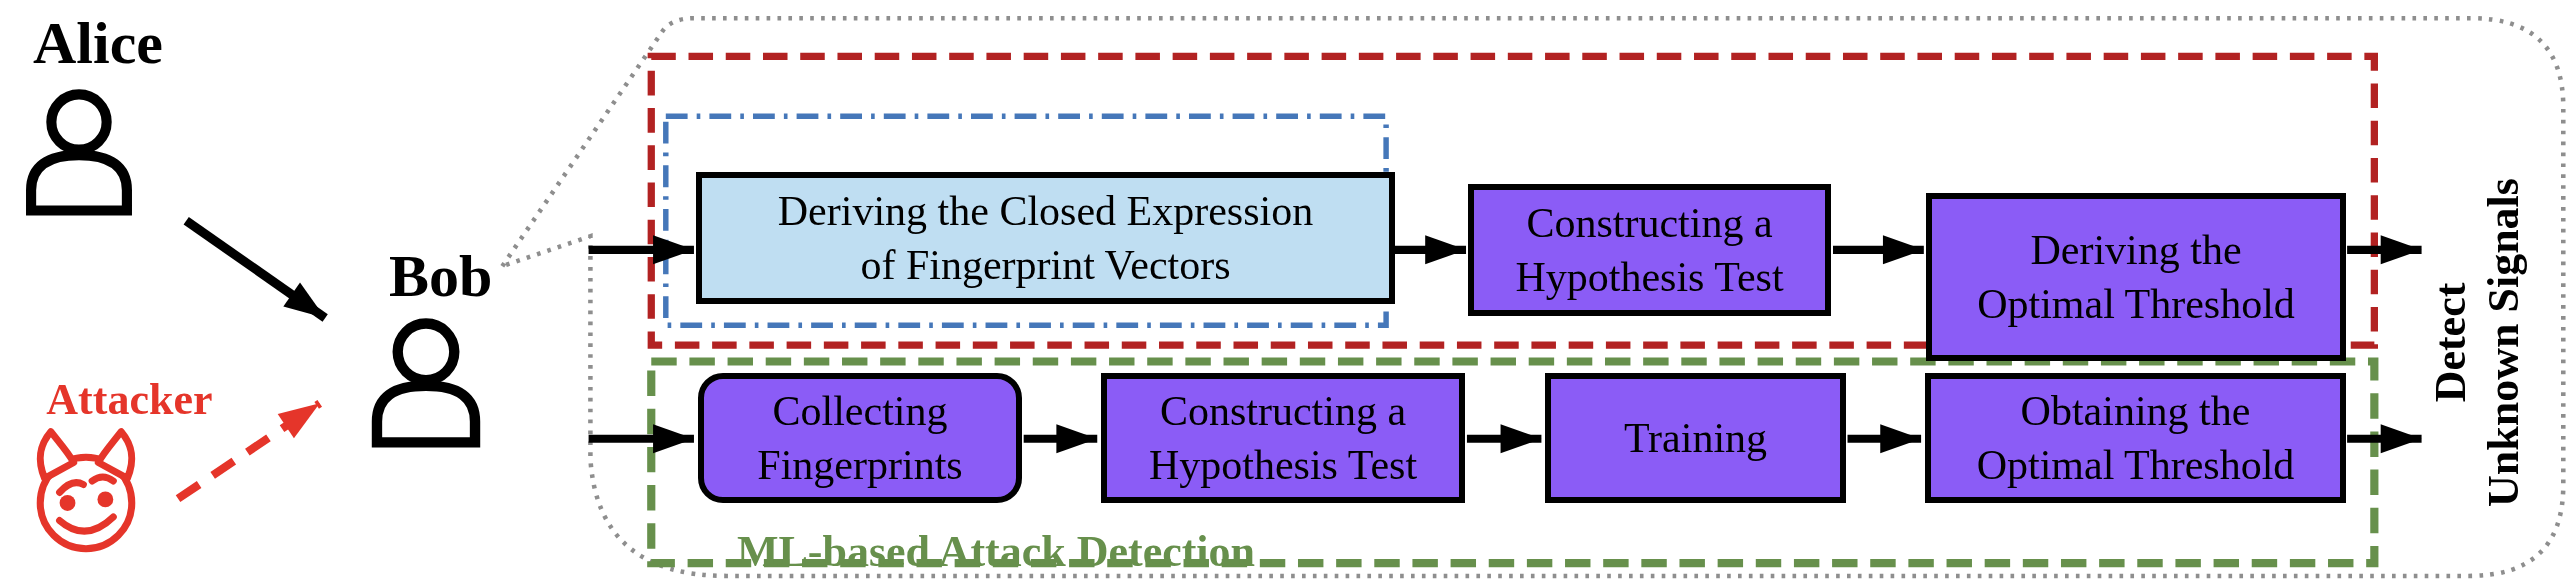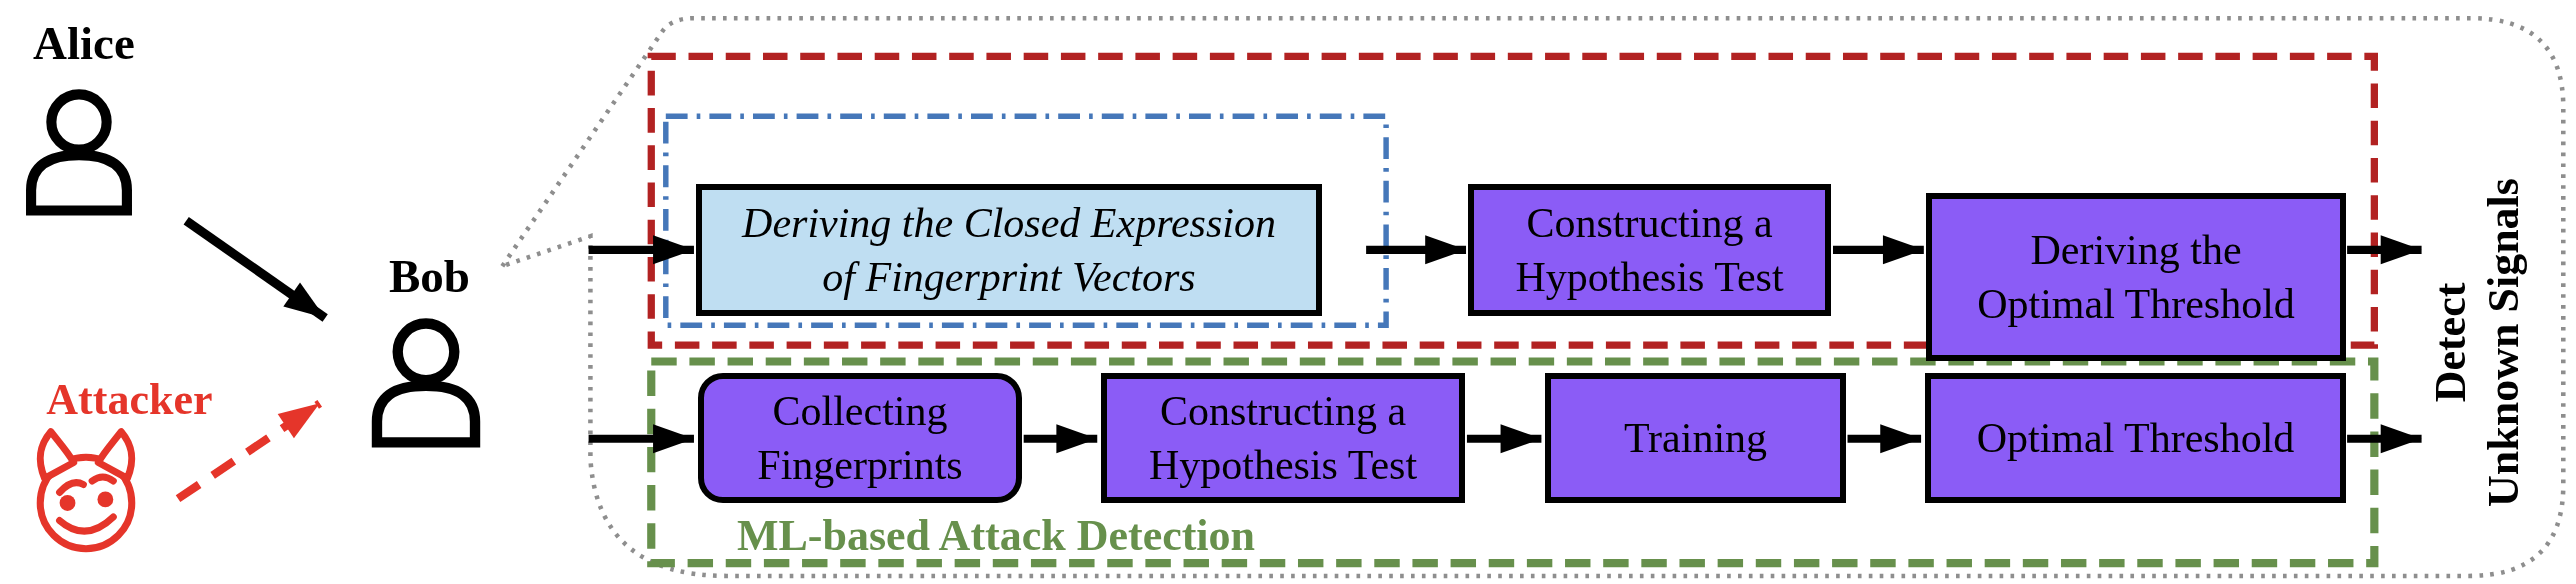--- a/index.html
+++ b/index.html
@@ -32,23 +32,23 @@
     font-size:42px;line-height:54px;color:var(--ink-black);
     text-align:center;white-space:nowrap;
   }
   .box.highlight{background:var(--highlight-fill);}
   .rtitle{
     position:absolute;font-weight:bold;font-size:44px;line-height:47px;
     text-align:center;white-space:nowrap;
   }
   .rtitle.red{color:var(--non-ml-red);}
   .rtitle.blue{color:var(--prior-blue);}
-  .rtitle.green{color:var(--ml-green);}
+  .rtitle.green{color:var(--ml-green);margin-top:16px;}
   .scene-label{
-    position:absolute;font-weight:bold;font-size:47px;line-height:47px;
+    position:absolute;font-weight:bold;font-size:60px;line-height:47px;
     color:var(--ink-black);white-space:nowrap;
   }
   .scene-label.attacker{color:var(--attacker-red);font-size:44px;}
   .icon{position:absolute;}
   .rotlabel{
     position:absolute;left:2283px;top:288px;width:391px;height:109px;
     transform:rotate(-90deg);
     font-weight:bold;font-size:44px;line-height:53px;
     color:var(--ink-black);text-align:center;white-space:nowrap;
   }
@@ -112,21 +112,21 @@
     <path class="devil-horn" d="M112 64 C122 40 116 24 105 11 C94 25 85 35 79 46 Z"></path>
     <path class="devil-line" d="M35 80 Q49 64 62 71"></path>
     <path class="devil-line" d="M72 67 Q84 58 96 67"></path>
     <circle class="devil-eye" cx="44" cy="92" r="9"></circle>
     <circle class="devil-eye" cx="87" cy="88" r="9"></circle>
     <path class="devil-line" d="M35 112 Q65 138 96 108"></path>
   </svg>
 
   <div class="rtitle green" style="left:651px;top:512px;width:690px;">ML-based Attack Detection</div>
 
-  <div class="box highlight" style="left:696px;top:184px;width:626px;height:132px;font-style:italic;">
+  <div class="box highlight" style="left:696px;top:172px;width:699px;height:132px;">
     <div>Deriving the Closed Expression</div>
     <div>of Fingerprint Vectors</div>
   </div>
   <div class="box" style="left:1468px;top:184px;width:363px;height:132px;">
     <div>Constructing a</div>
     <div>Hypothesis Test</div>
   </div>
   <div class="box" style="left:1926px;top:193px;width:420px;height:168px;">
     <div>Deriving the</div>
     <div>Optimal Threshold</div>
@@ -137,20 +137,21 @@
     <div>Fingerprints</div>
   </div>
   <div class="box" style="left:1101px;top:373px;width:364px;height:130px;">
     <div>Constructing a</div>
     <div>Hypothesis Test</div>
   </div>
   <div class="box" style="left:1545px;top:373px;width:301px;height:130px;">
     <div>Training</div>
   </div>
   <div class="box" style="left:1925px;top:373px;width:421px;height:130px;">
+    <div>Obtaining the</div>
     <div>Optimal Threshold</div>
   </div>
 
   <div class="rotlabel">
     <div>Detect</div>
     <div>Unknown Signals</div>
   </div>
 
 </div>
 

